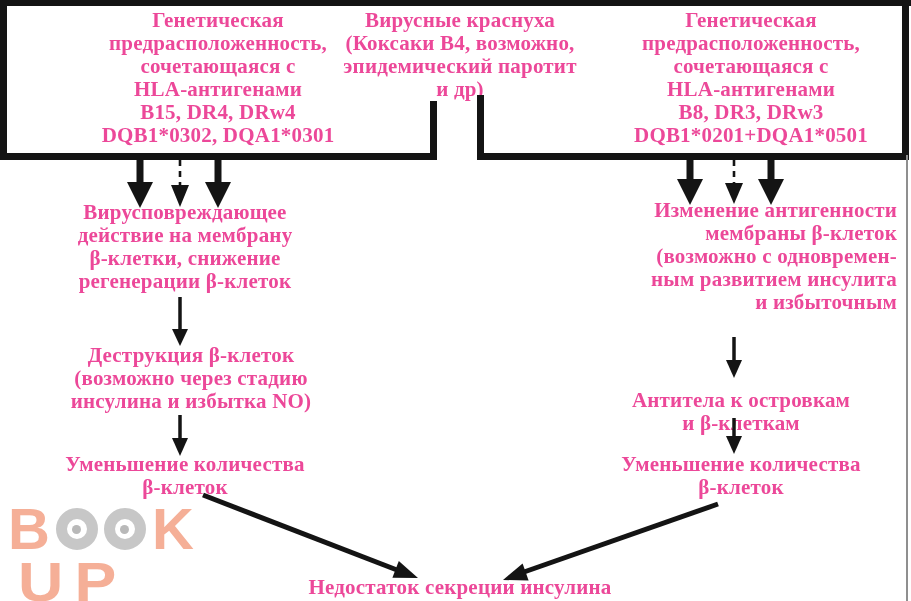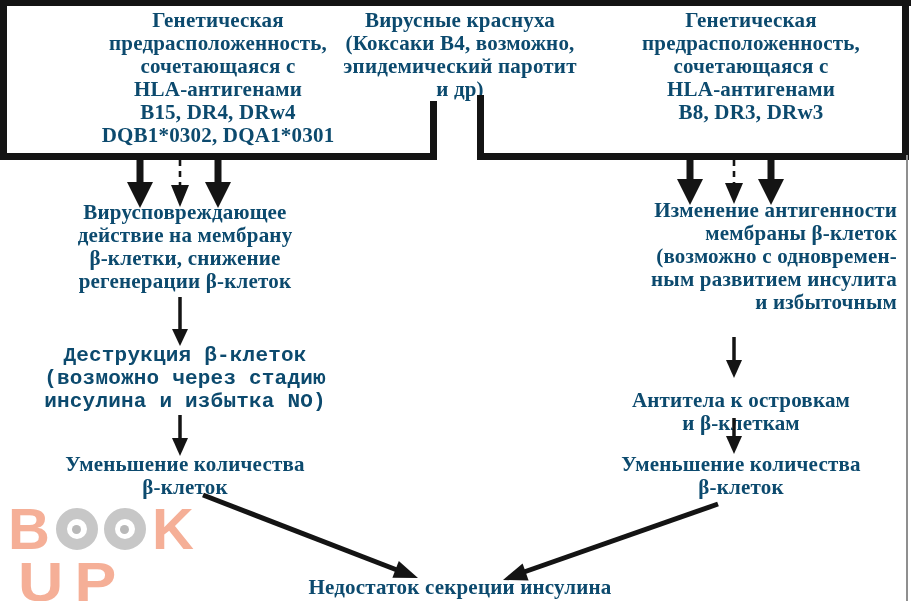--- a/index.html
+++ b/index.html
@@ -2,21 +2,21 @@
 <html><head>
 <meta charset="utf-8">
 <style>
   html, body { margin:0; padding:0; background:#ffffff; }
   #stage {
     position:relative; width:911px; height:601px; overflow:hidden;
     background:#ffffff;
     font-family:"Liberation Serif", serif;
   }
   .node {
-    position:absolute; text-align:center; color:#0c4a6e;
+    position:absolute; text-align:center; color:#ec4899;
     font-weight:700; font-size:21px; line-height:23px; letter-spacing:0.2px;
     white-space:nowrap;
   }
   .node div { white-space:nowrap; }
   svg.overlay {
     position:absolute; left:0; top:0; z-index:5; pointer-events:none;
   }
   
   .watermark { position:absolute; left:8px; top:505px; z-index:1; }
   .wm-row1 { display:flex; align-items:center; gap:6px; height:48px; }
@@ -72,38 +72,39 @@
     <div>эпидемический паротит</div>
     <div>и др)</div>
   </div>
 
   <div class="node" style="left:600px; top:9px; width:302px;">
     <div>Генетическая</div>
     <div>предрасположенность,</div>
     <div>сочетающаяся с</div>
     <div>HLA-антигенами</div>
     <div>B8, DR3, DRw3</div>
+    <div>DQB1*0201+DQA1*0501</div>
   </div>
 
   <div class="node" style="left:30px; top:201px; width:310px;">
     <div>Вирусповреждающее</div>
     <div>действие на мембрану</div>
     <div>β-клетки, снижение</div>
     <div>регенерации β-клеток</div>
   </div>
 
   <div class="node" style="left:585px; top:199px; width:312px;text-align:right;">
     <div>Изменение антигенности</div>
     <div>мембраны β-клеток</div>
     <div>(возможно с одновремен-</div>
     <div>ным развитием инсулита</div>
     <div>и избыточным</div>
   </div>
 
-  <div class="node" style="left:30px; top:344px; width:310px;font-family:Liberation Mono, monospace;">
+  <div class="node" style="left:36px; top:344px; width:310px;">
     <div>Деструкция β-клеток</div>
     <div>(возможно через стадию</div>
     <div>инсулина и избытка NO)</div>
   </div>
 
   <div class="node" style="left:585px; top:377px; width:312px;margin-top:12px;">
     <div>Антитела к островкам</div>
     <div>и β-клеткам</div>
   </div>
 

